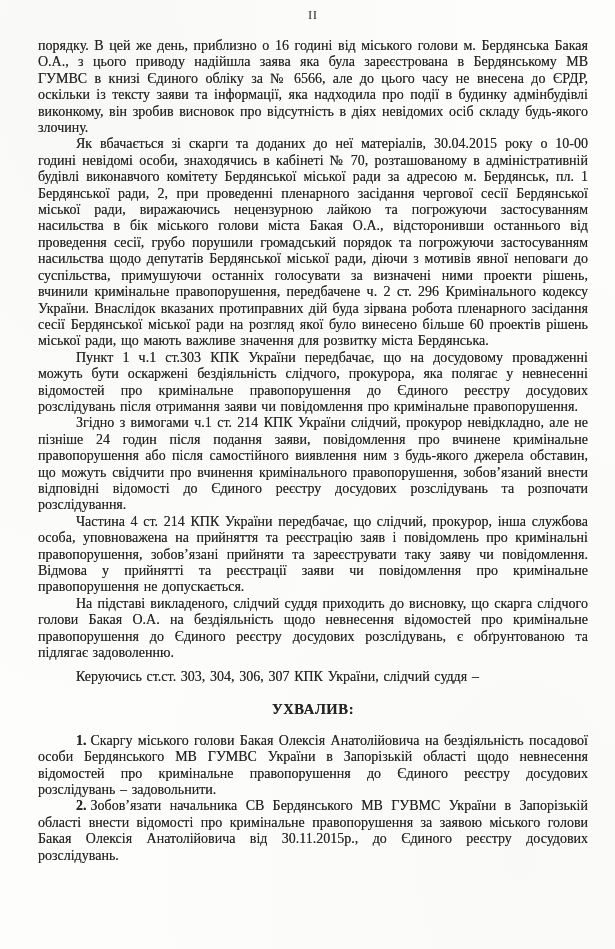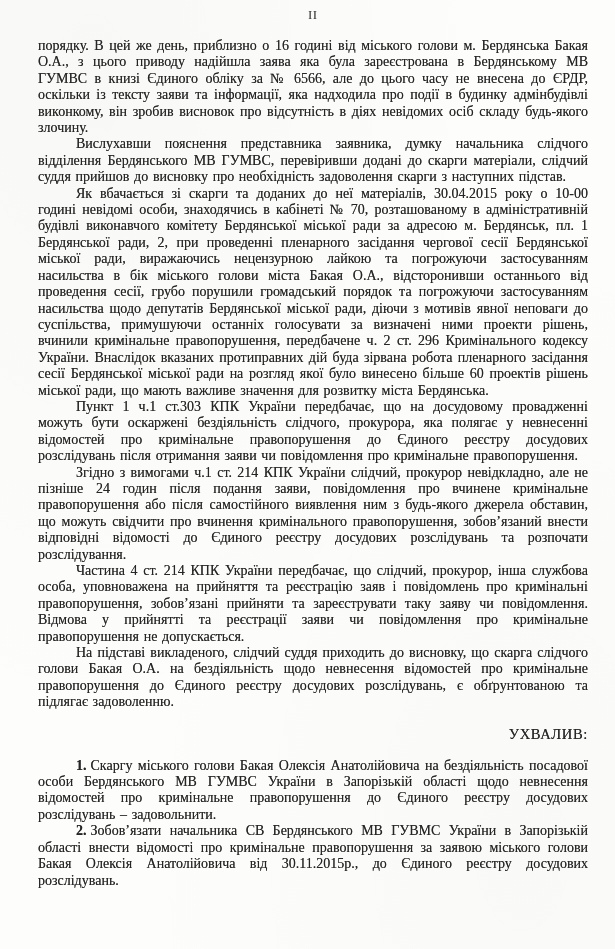--- a/index.html
+++ b/index.html
@@ -42,52 +42,52 @@
     font-family: Liberation Serif, serif;
   }
   p.para.no-indent {
     text-indent: 0;
   }
   p.para.pre-ruling {
     margin-top: 8px;
   }
   .ruling-heading {
     margin: 15px 0 15px 0;
-    text-align: right;
+    text-align: center;
     font-size: 14.6px;
-    font-weight: normal;
+    font-weight: bold;
     letter-spacing: 0.6px;
     text-shadow: 0 0 0.6px rgba(25,25,25,0.7);
   }
   .ruling-num {
     font-weight: bold;
     margin-right: 4px;
   }
 </style>
 </head>
 <body>
 
 <div class="page">
 
   <div class="page-number">ІІ</div>
 
   <p class="para no-indent">порядку. В цей же день, приблизно о 16 годині від міського голови м. Бердянська Бакая О.А., з цього приводу надійшла заява яка була зареєстрована в Бердянському МВ ГУМВС в книзі Єдиного обліку за № 6566, але до цього часу не внесена до ЄРДР, оскільки із тексту заяви та інформації, яка надходила про події в будинку адмінбудівлі виконкому, він зробив висновок про відсутність в діях невідомих осіб складу будь-якого злочину.</p>
 
-  <p class="para">Вислухавши пояснення представника заявника, думку начальника слідчого відділення Бердянського МВ ГУМВС, перевіривши додані до скарги матеріали, слідчий суддя прийшов до висновку про необхідність задоволення скарги з наступних підстав.</p>
 
   <p class="para">Як вбачається зі скарги та доданих до неї матеріалів, 30.04.2015 року о 10-00 годині невідомі особи, знаходячись в кабінеті № 70, розташованому в адміністративній будівлі виконавчого комітету Бердянської міської ради за адресою м. Бердянськ, пл. 1 Бердянської ради, 2, при проведенні пленарного засідання чергової сесії Бердянської міської ради, виражаючись нецензурною лайкою та погрожуючи застосуванням насильства в бік міського голови міста Бакая О.А., відсторонивши останнього від проведення сесії, грубо порушили громадський порядок та погрожуючи застосуванням насильства щодо депутатів Бердянської міської ради, діючи з мотивів явної неповаги до суспільства, примушуючи останніх голосувати за визначені ними проекти рішень, вчинили кримінальне правопорушення, передбачене ч. 2 ст. 296 Кримінального кодексу України. Внаслідок вказаних протиправних дій буда зірвана робота пленарного засідання сесії Бердянської міської ради на розгляд якої було винесено більше 60 проектів рішень міської ради, що мають важливе значення для розвитку міста Бердянська.</p>
 
   <p class="para">Пункт 1 ч.1 ст.303 КПК України передбачає, що на досудовому провадженні можуть бути оскаржені бездіяльність слідчого, прокурора, яка полягає у невнесенні відомостей про кримінальне правопорушення до Єдиного реєстру досудових розслідувань після отримання заяви чи повідомлення про кримінальне правопорушення.</p>
 
   <p class="para">Згідно з вимогами ч.1 ст. 214 КПК України слідчий, прокурор невідкладно, але не пізніше 24 годин після подання заяви, повідомлення про вчинене кримінальне правопорушення або після самостійного виявлення ним з будь-якого джерела обставин, що можуть свідчити про вчинення кримінального правопорушення, зобов’язаний внести відповідні відомості до Єдиного реєстру досудових розслідувань та розпочати розслідування.</p>
 
   <p class="para">Частина 4 ст. 214 КПК України передбачає, що слідчий, прокурор, інша службова особа, уповноважена на прийняття та реєстрацію заяв і повідомлень про кримінальні правопорушення, зобов’язані прийняти та зареєструвати таку заяву чи повідомлення. Відмова у прийнятті та реєстрації заяви чи повідомлення про кримінальне правопорушення не допускається.</p>
 
   <p class="para">На підставі викладеного, слідчий суддя приходить до висновку, що скарга слідчого голови Бакая О.А. на бездіяльність щодо невнесення відомостей про кримінальне правопорушення до Єдиного реєстру досудових розслідувань, є обґрунтованою та підлягає задоволенню.</p>
 
+  <p class="para pre-ruling">Керуючись ст.ст. 303, 304, 306, 307 КПК України, слідчий суддя –</p>
 
   <div class="ruling-heading">УХВАЛИВ:</div>
 
   <p class="para">
     <b class="ruling-num">1.</b><span>Скаргу міського голови Бакая Олексія Анатолійовича на бездіяльність посадової особи Бердянського МВ ГУМВС України в Запорізькій області щодо невнесення відомостей про кримінальне правопорушення до Єдиного реєстру досудових розслідувань – задовольнити.</span>
   </p>
 
   <p class="para">
     <b class="ruling-num">2.</b><span>Зобов’язати начальника СВ Бердянського МВ ГУВМС України в Запорізькій області внести відомості про кримінальне правопорушення за заявою міського голови Бакая Олексія Анатолійовича від 30.11.2015р., до Єдиного реєстру досудових розслідувань.</span>
   </p>

